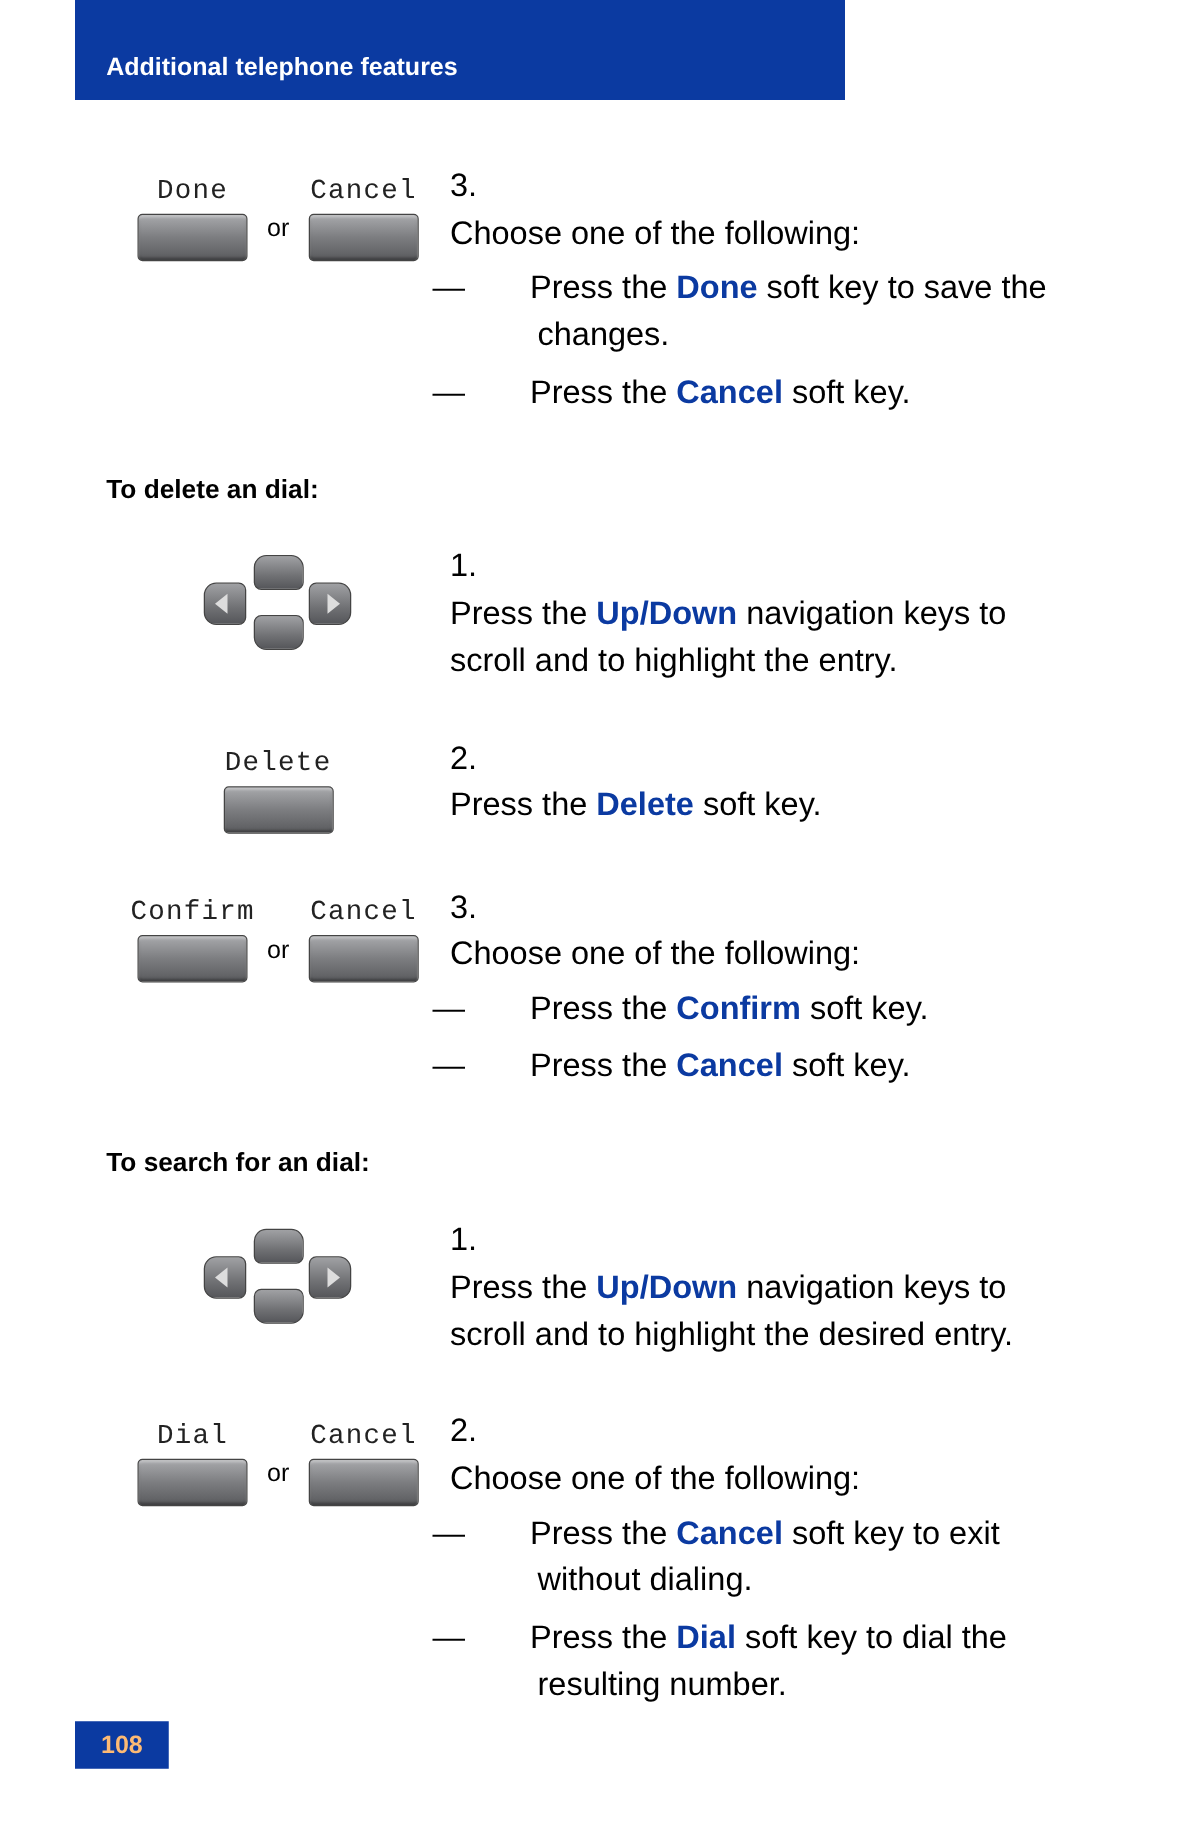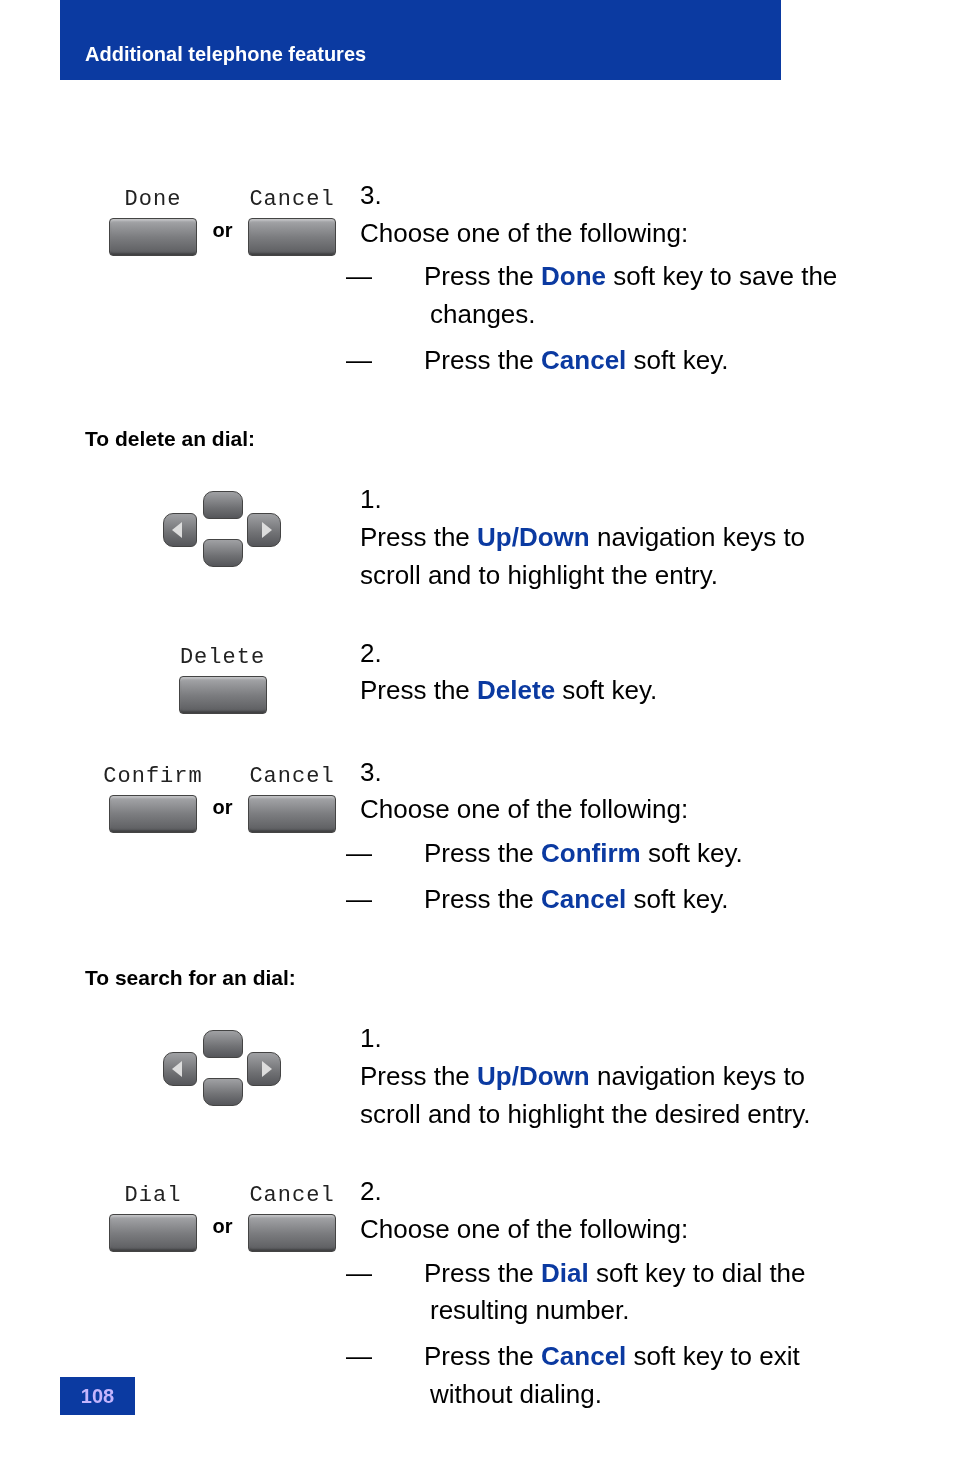--- a/index.html
+++ b/index.html
@@ -14,38 +14,37 @@
   .page {
     position: relative;
     width: 954px;
     height: 1475px;
     padding: 0;
   }
   .header-bar {
     position: absolute;
     left: 60px;
     top: 0;
-    width: 721px;
+    width: 616px;
     height: 80px;
     background: #0b3aa1;
     display: flex;
     align-items: flex-end;
     padding: 0 0 14px 25px;
   }
   .header-bar span {
     color: #fff;
     font-weight: bold;
     font-size: 20px;
   }
   .content {
     position: absolute;
     left: 85px;
     top: 130px;
     width: 800px;
-    margin-top: 47px;
   }
   .row {
     display: flex;
     align-items: flex-start;
     margin-bottom: 40px;
   }
   .left-col {
     width: 275px;
     flex-shrink: 0;
     display: flex;
@@ -108,21 +107,21 @@
   }
   .softkey-btn {
     width: 88px;
     height: 38px;
     background: linear-gradient(180deg, #a8a9ac 0%, #7c7d80 50%, #5a5b5e 100%);
     border: 1px solid #444;
     border-radius: 4px;
     box-shadow: inset 0 2px 2px rgba(255,255,255,.3), inset 0 -2px 2px rgba(0,0,0,.3);
   }
   .or-label {
-    font-weight: bold;
+    font-weight: normal;
     font-size: 20px;
     padding-top: 18px;
   }
   
   .nav-cluster {
     position: relative;
     width: 120px;
     height: 80px;
   }
   .nav-btn {
@@ -143,21 +142,21 @@
   }
   .nav-left::after{ left:8px; border-top:8px solid transparent; border-bottom:8px solid transparent; border-right:10px solid #ddd;}
   .nav-right::after{ right:8px; border-top:8px solid transparent; border-bottom:8px solid transparent; border-left:10px solid #ddd;}
   .page-number-box {
     position: absolute;
     left: 60px;
     bottom: 60px;
     width: 75px;
     height: 38px;
     background: #0b3aa1;
-    color: #c4b5fd;
+    color: #fdba74;
     font-weight: bold;
     font-size: 20px;
     display: flex;
     align-items: center;
     justify-content: center;
   }
 </style>
 </head>
 <body>
 
@@ -286,22 +285,22 @@
             <div class="softkey-label">Cancel</div>
             <div class="softkey-btn"></div>
           </div>
         </div>
       </div>
       <div class="right-col">
         <span class="num">2.</span>
         <span class="step-body">
           <span>Choose one of the following:</span>
           <div class="sub-list">
+            <div class="sub-item"><span class="dash">—</span><span>Press the </span><span class="hl">Cancel</span><span> soft key to exit without dialing.</span></div>
             <div class="sub-item"><span class="dash">—</span><span>Press the </span><span class="hl">Dial</span><span> soft key to dial the resulting number.</span></div>
-            <div class="sub-item"><span class="dash">—</span><span>Press the </span><span class="hl">Cancel</span><span> soft key to exit without dialing.</span></div>
           </div>
         </span>
       </div>
     </div>
 
   </div>
 
   <div class="page-number-box">108</div>
 
 </div>

